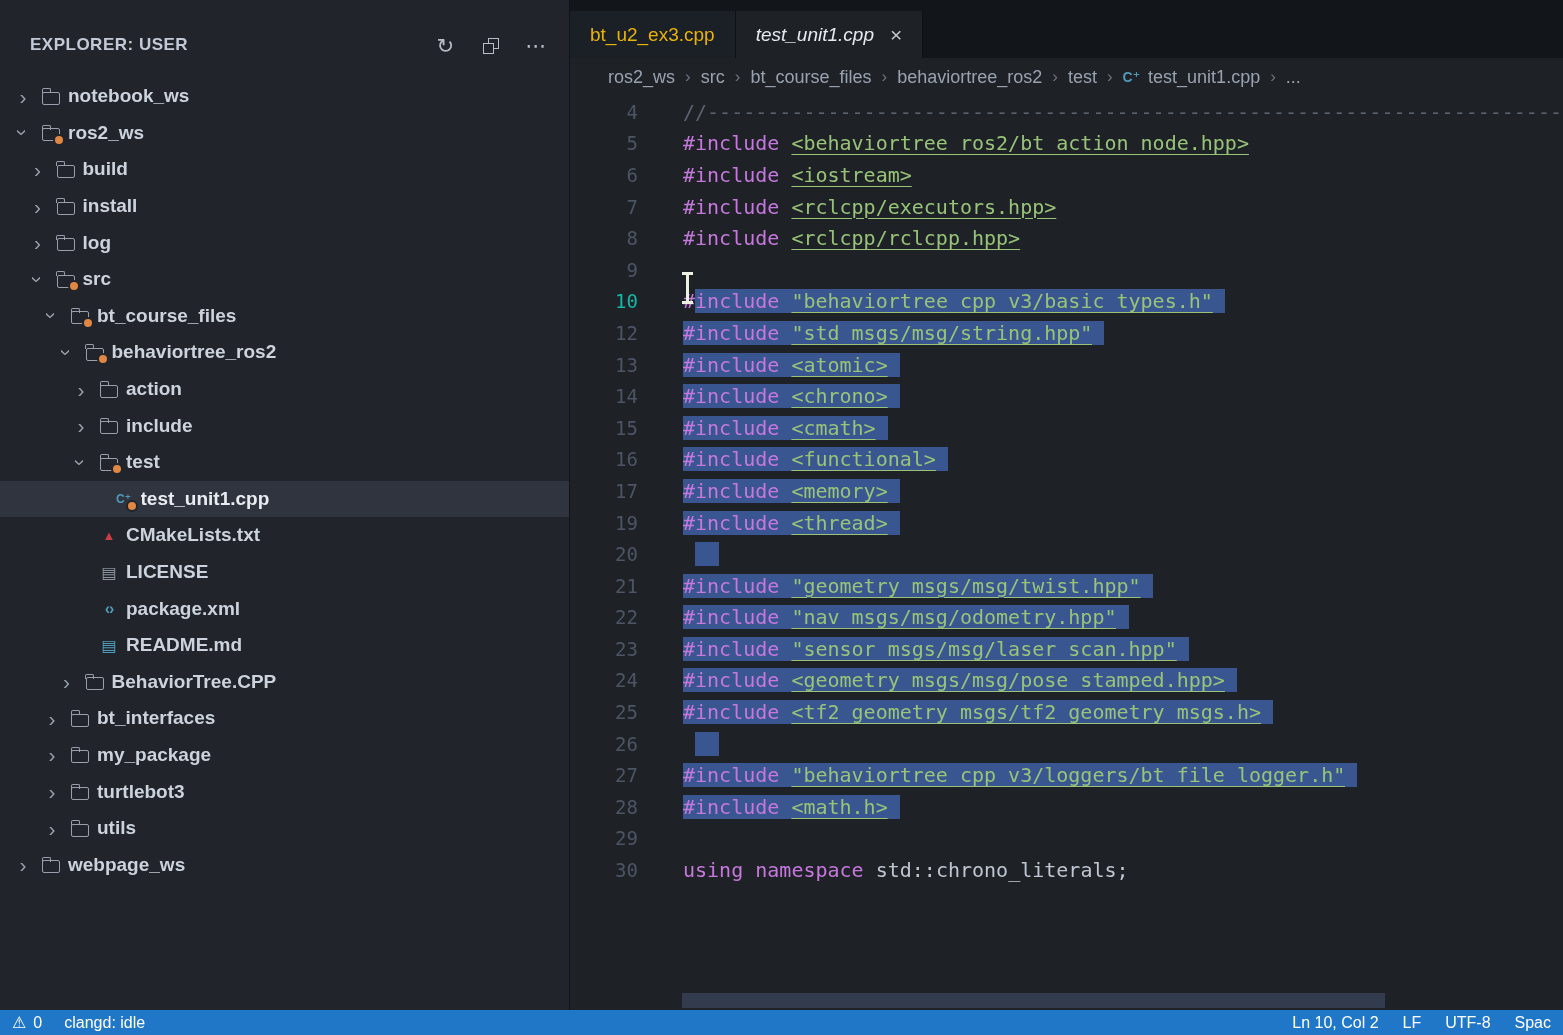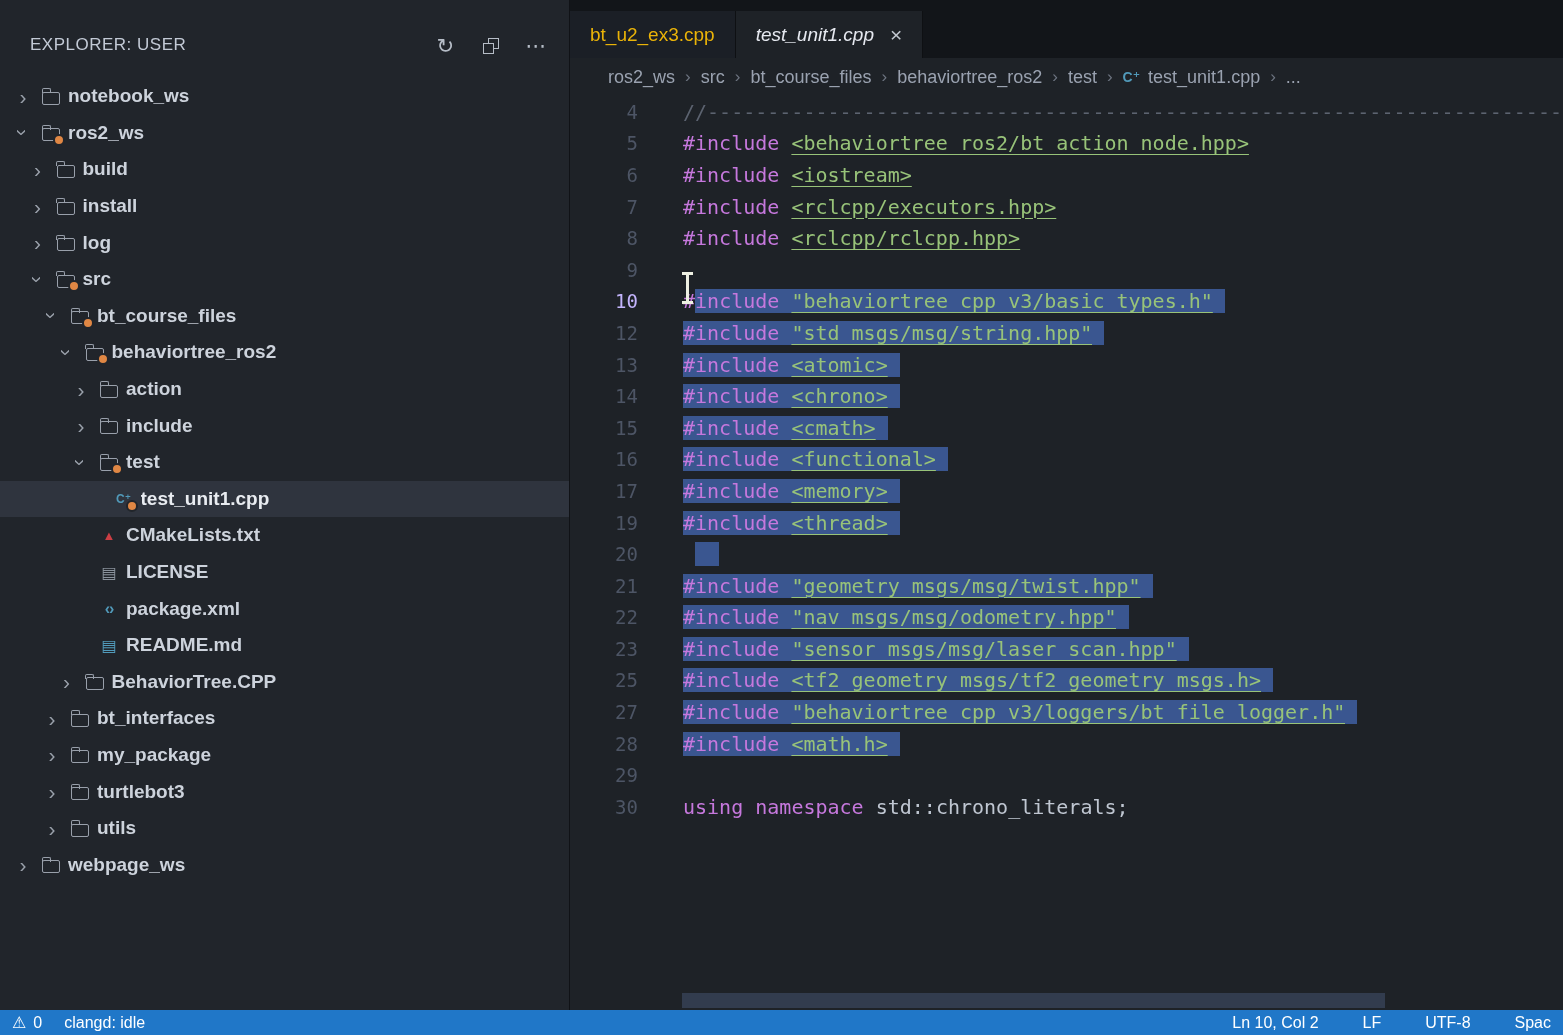--- a/index.html
+++ b/index.html
@@ -4,21 +4,21 @@
 <style>
   html,body{margin:0;padding:0;background:#000;}
   .app{width:1563px;height:1035px;overflow:hidden;display:flex;flex-direction:column;
        font-family:"Liberation Sans","DejaVu Sans",sans-serif;background:#1e2227;color:#cdd3dc;}
   .main{flex:1;display:flex;min-height:0;}
 
   
   .sidebar{width:569px;flex:none;background:#21252b;display:flex;flex-direction:column;overflow:hidden;}
   .sb-head{height:66px;flex:none;display:flex;align-items:center;padding:12px 18px 0 30px;
            color:#c3cad6;font-size:17px;letter-spacing:.5px;}
-  .sb-title{flex:1;}
+  .sb-title{flex:1;font-weight:bold;}
   .sb-actions{display:flex;gap:26px;align-items:center;color:#b6bdc7;margin-right:4px;}
   .sb-act{font-size:21px;line-height:1;cursor:pointer;display:inline-block;}
   .collapse-glyph{position:relative;width:19px;height:19px;}
   .collapse-glyph::after{content:"";position:absolute;left:7px;top:2px;width:9px;height:9px;border:1.5px solid #b6bdc7;}
   .collapse-glyph::before{content:"";position:absolute;left:2px;top:7px;width:9px;height:9px;border:1.5px solid #b6bdc7;background:#21252b;z-index:1;}
 
   .tree{flex:1;overflow:hidden;font-size:19px;}
   .row{height:36.6px;display:flex;align-items:center;gap:7px;white-space:nowrap;cursor:pointer;}
   .row.selected{background:#2f343e;color:#e9ecf1;}
   .chev{width:22px;flex:none;text-align:center;font-size:21px;color:#9aa1ab;line-height:1;}
@@ -46,38 +46,38 @@
   .tab .close{font-size:21px;color:#c2c8d0;font-style:normal;cursor:pointer;}
   .crumbs{height:38px;flex:none;display:flex;align-items:center;padding-left:38px;font-size:18px;color:#9aa2b0;gap:10px;}
   .crumb{cursor:pointer;}
   .crumb-sep{color:#6d7480;font-size:17px;}
   .cpp-mini{color:#519aba;font-weight:bold;font-size:14px;margin-right:-2px;}
 
   .codearea{flex:1;position:relative;overflow:hidden;cursor:text;
             font-family:"DejaVu Sans Mono","Liberation Mono",monospace;font-size:20px;}
   .line{height:31.6px;display:flex;align-items:center;}
   .ln{width:68px;flex:none;text-align:right;color:#4d5565;font-size:19px;}
-  .ln.cur{color:#c4b5fd;}
+  .ln.cur{color:#14b8a6;}
   .code{margin-left:45px;white-space:pre;}
   .tok.kw{color:var(--keyword,#c678dd);}
   .tok.str{color:var(--string,#98c379);text-decoration:underline;text-underline-offset:4px;text-decoration-thickness:1px;}
   .tok.cmt{color:var(--comment,#5c6370);}
   .tok.txt{color:#bfc6d1;}
   .tok.sel{background:var(--selection,#3a5690);}
   .hscroll{position:absolute;left:112px;bottom:2px;width:703px;height:15px;background:rgba(100,124,170,.30);}
   .ibeam{position:absolute;left:116px;top:176px;width:3px;height:32px;background:#eef0e2;z-index:5;}
   .ibeam::before,.ibeam::after{content:"";position:absolute;left:-4px;width:11px;height:3px;background:#eef0e2;}
   .ibeam::before{top:0;}
   .ibeam::after{bottom:0;}
 
   
   .statusbar{height:25px;flex:none;background:var(--statusbar,#2077c8);color:#fff;display:flex;
              align-items:center;font-size:16px;padding:0 12px;}
   .sb-left{display:flex;gap:22px;align-items:center;flex:1;}
-  .sb-right{display:flex;gap:44px;align-items:center;white-space:nowrap;overflow:hidden;}
+  .sb-right{display:flex;gap:24px;align-items:center;white-space:nowrap;overflow:hidden;}
   .sb-item{display:flex;gap:7px;align-items:center;cursor:pointer;}
 </style>
 </head>
 <body>
 
 <div class="app">
   <div class="main">
 
     <aside class="sidebar">
       <div class="sb-head">
@@ -306,22 +306,30 @@
             </div>
             <div class="line">
               <span class="ln">22</span>
               <span class="code"><span class="tok kw sel">#include</span><span class="tok txt sel"> </span><span class="tok str sel">"nav_msgs/msg/odometry.hpp"</span><span class="tok txt sel"> </span></span>
             </div>
             <div class="line">
               <span class="ln">23</span>
               <span class="code"><span class="tok kw sel">#include</span><span class="tok txt sel"> </span><span class="tok str sel">"sensor_msgs/msg/laser_scan.hpp"</span><span class="tok txt sel"> </span></span>
             </div>
             <div class="line">
+              <span class="ln">24</span>
+              <span class="code"><span class="tok kw sel">#include</span><span class="tok txt sel"> </span><span class="tok str sel">&lt;geometry_msgs/msg/pose_stamped.hpp&gt;</span><span class="tok txt sel"> </span></span>
+            </div>
+            <div class="line">
               <span class="ln">25</span>
               <span class="code"><span class="tok kw sel">#include</span><span class="tok txt sel"> </span><span class="tok str sel">&lt;tf2_geometry_msgs/tf2_geometry_msgs.h&gt;</span><span class="tok txt sel"> </span></span>
+            </div>
+            <div class="line">
+              <span class="ln">26</span>
+              <span class="code"><span class="tok txt"> </span><span class="tok txt sel">  </span></span>
             </div>
             <div class="line">
               <span class="ln">27</span>
               <span class="code"><span class="tok kw sel">#include</span><span class="tok txt sel"> </span><span class="tok str sel">"behaviortree_cpp_v3/loggers/bt_file_logger.h"</span><span class="tok txt sel"> </span></span>
             </div>
             <div class="line">
               <span class="ln">28</span>
               <span class="code"><span class="tok kw sel">#include</span><span class="tok txt sel"> </span><span class="tok str sel">&lt;math.h&gt;</span><span class="tok txt sel"> </span></span>
             </div>
             <div class="line">

